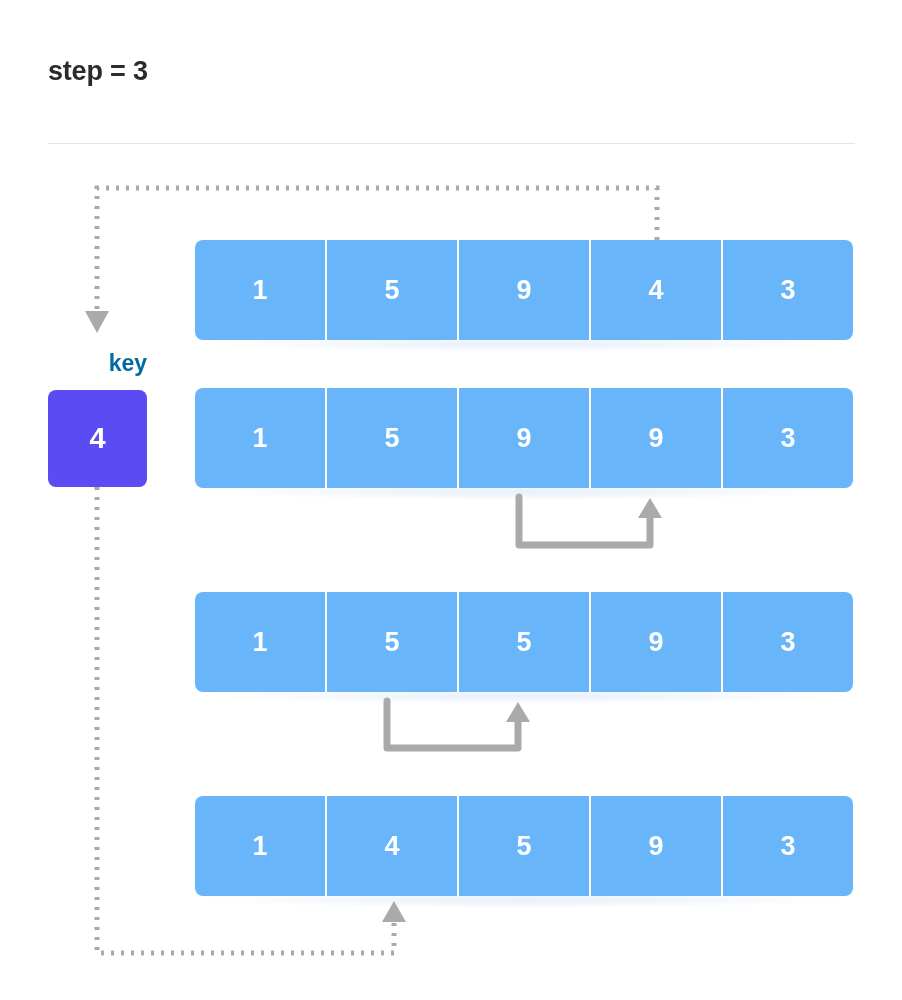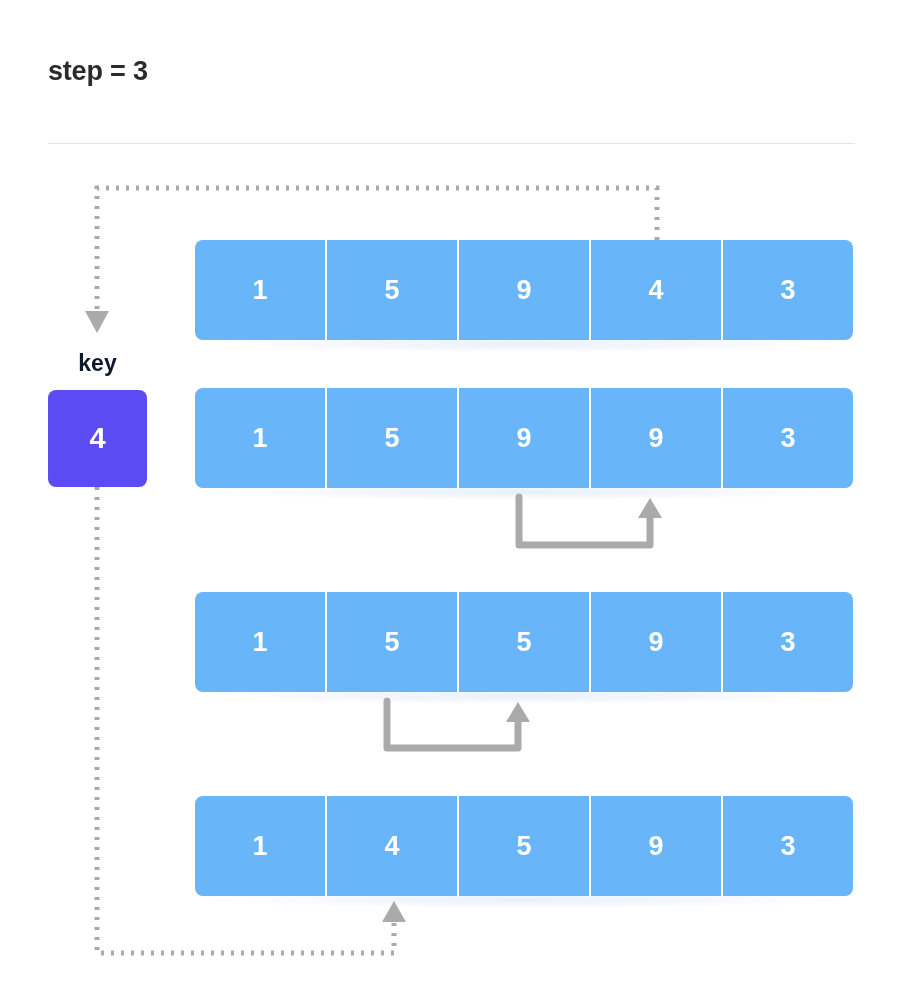--- a/index.html
+++ b/index.html
@@ -39,24 +39,24 @@
     height: 1px;
     background: #e4e4e7;
   }
 
   
   .key-label {
     position: absolute;
     left: 48px;
     top: 350px;
     width: 99px;
-    text-align: center;
+    text-align: right;
     font-size: 23px;
     font-weight: bold;
-    color: #0f172a;
+    color: #0369a1;
   }
   .key-box {
     position: absolute;
     left: 48px;
     top: 390px;
     width: 99px;
     height: 97px;
     border-radius: 8px;
     background: #5a4bf2;
     color: #ffffff;

